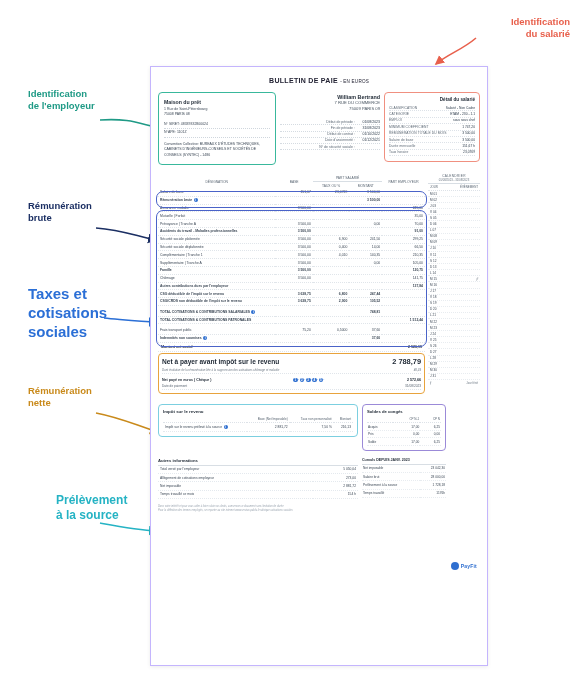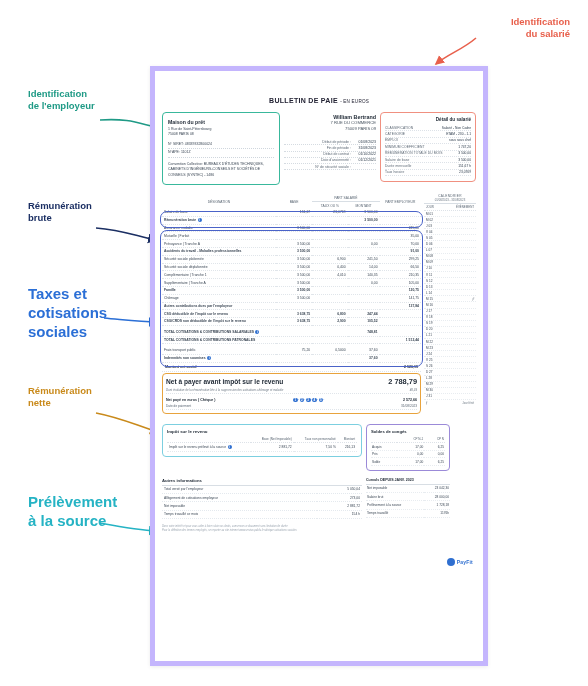--- a/index.html
+++ b/index.html
@@ -12,34 +12,34 @@
     position:relative;
     overflow:hidden;
   }
 
   
   .annot { position:absolute; font-weight:bold; line-height:1.25; }
   .annot-teal   { color:#1f9a86; font-size:9.5px; }
   .annot-navy   { color:#1b2f63; font-size:9.5px; }
   .annot-blue   { color:#2b6fd6; font-size:15px; }
   .annot-amber  { color:#c98a1b; font-size:9.5px; }
-  .annot-cyan   { color:#25b3c4; font-size:15px; }
+  .annot-cyan   { color:#25b3c4; font-size:12px;margin-left:28px; }
   .annot-red    { color:#e8604c; font-size:9.5px; text-align:right; }
   .annot-purple { color:#7a4fd0; font-size:9.5px; }
 
   .arrow-svg { position:absolute; overflow:visible; pointer-events:none; }
 
   
   .sheet {
     position:absolute; left:150px; top:66px;
     width:338px; height:600px;
     background:#fff;
-    border:5px solid #c4b5fd;
+    border:1px solid #c4b5fd;
     box-shadow:0 1px 4px rgba(0,0,0,.08);
-    padding:20px 7px;
+    padding:4px 7px;
     font-size:3.4px;
   }
 
   .doc-title { text-align:center; font-size:7px; font-weight:bold; letter-spacing:.3px; margin:6px 0 8px 0; color:#223; }
   .doc-title .small { font-size:4.6px; font-weight:normal; letter-spacing:.2px; }
 
   
   .topband { display:flex; gap:4px; align-items:flex-start; }
   .emp-box {
     width:118px; border:1px solid #39b89c; border-radius:4px;

